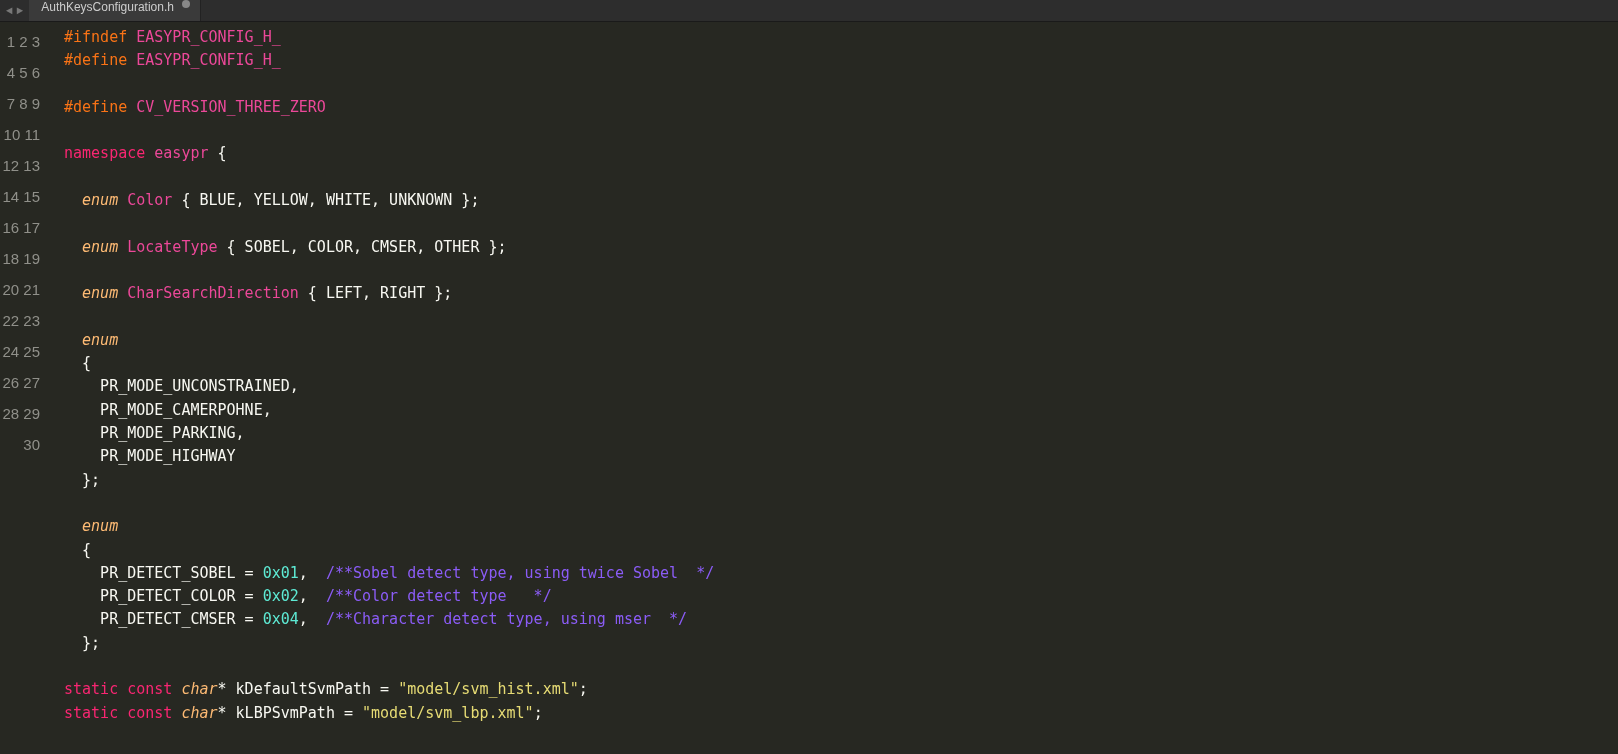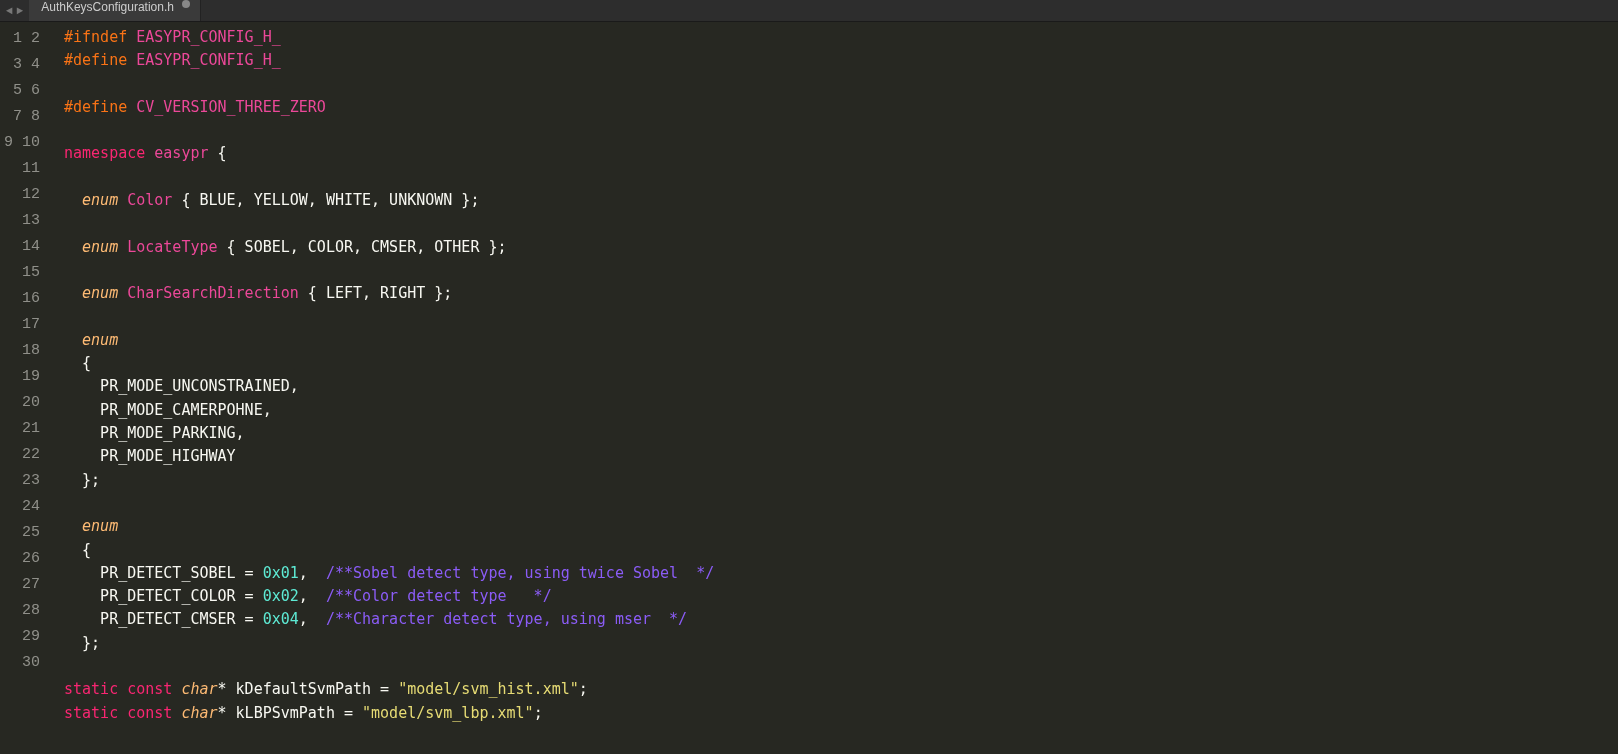--- a/index.html
+++ b/index.html
@@ -48,24 +48,24 @@
     align-items: flex-start;
     height: calc(100% - 22px);
     overflow: hidden;
     padding-top: 4px;
   }
   .gutter {
     width: 50px;
     text-align: right;
     color: #90908a;
     font-size: 15px;
-    line-height: 26px;
+    line-height: 31px;
     padding-right: 10px;
     user-select: none;
-    font-family: Liberation Mono, monospace;
+    font-family: Liberation Sans, sans-serif;
   }
   .code {
     flex: 1;
     color: #f8f8f2;
     line-height: 23.3px;
     white-space: pre;
     font-size: 15px;
     font-family: Consolas, monospace;
     padding-left: 14px;
   }

